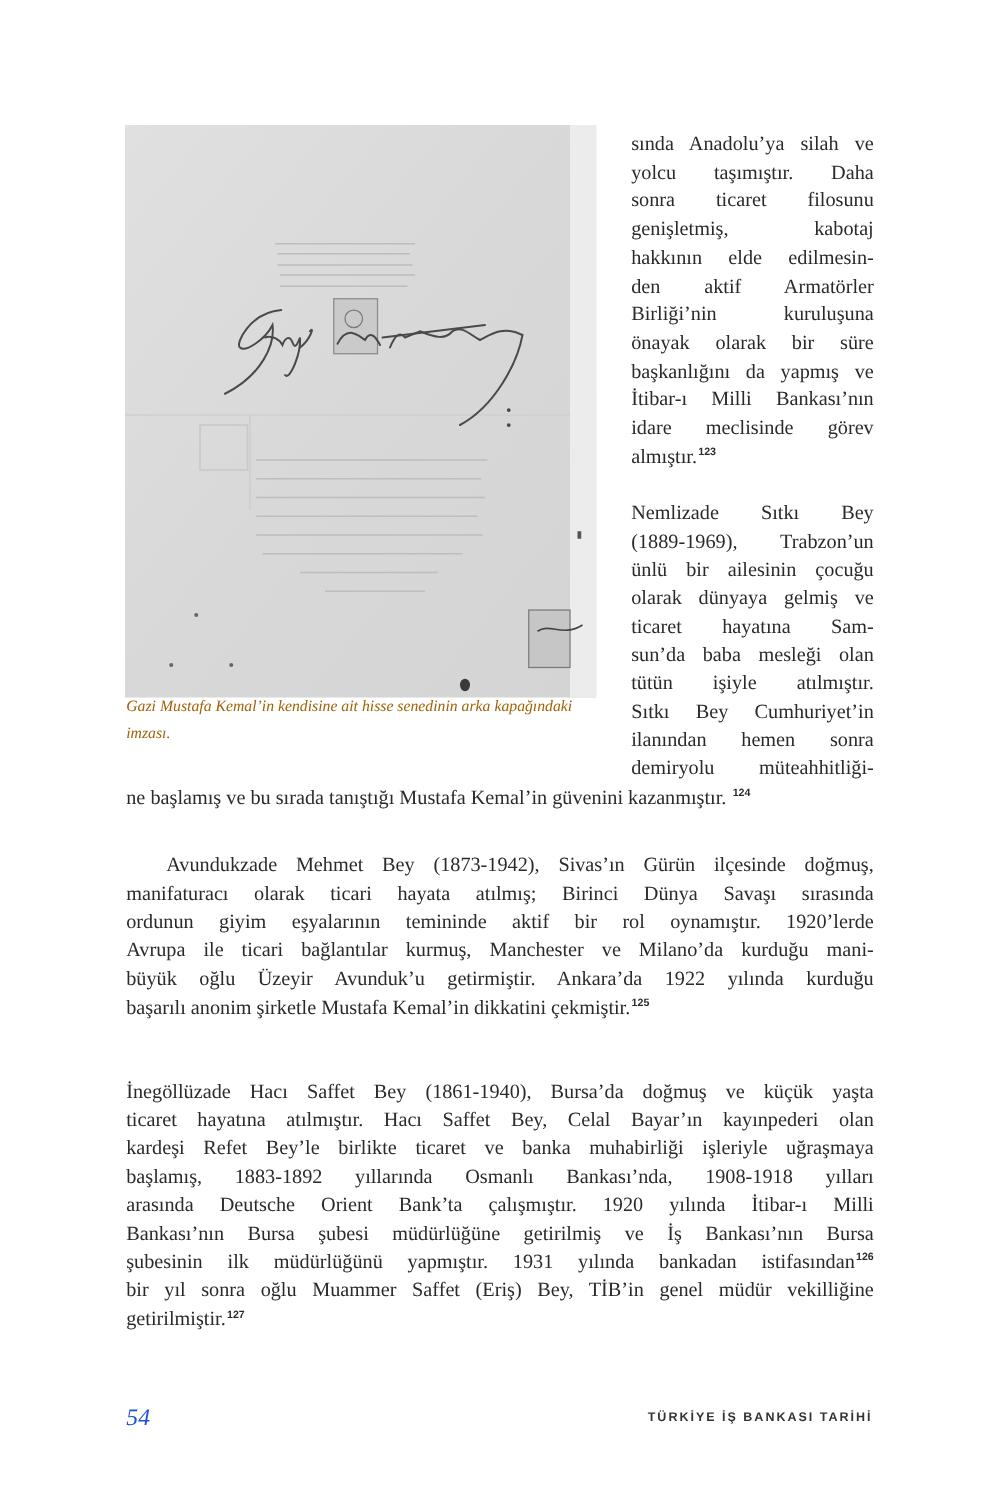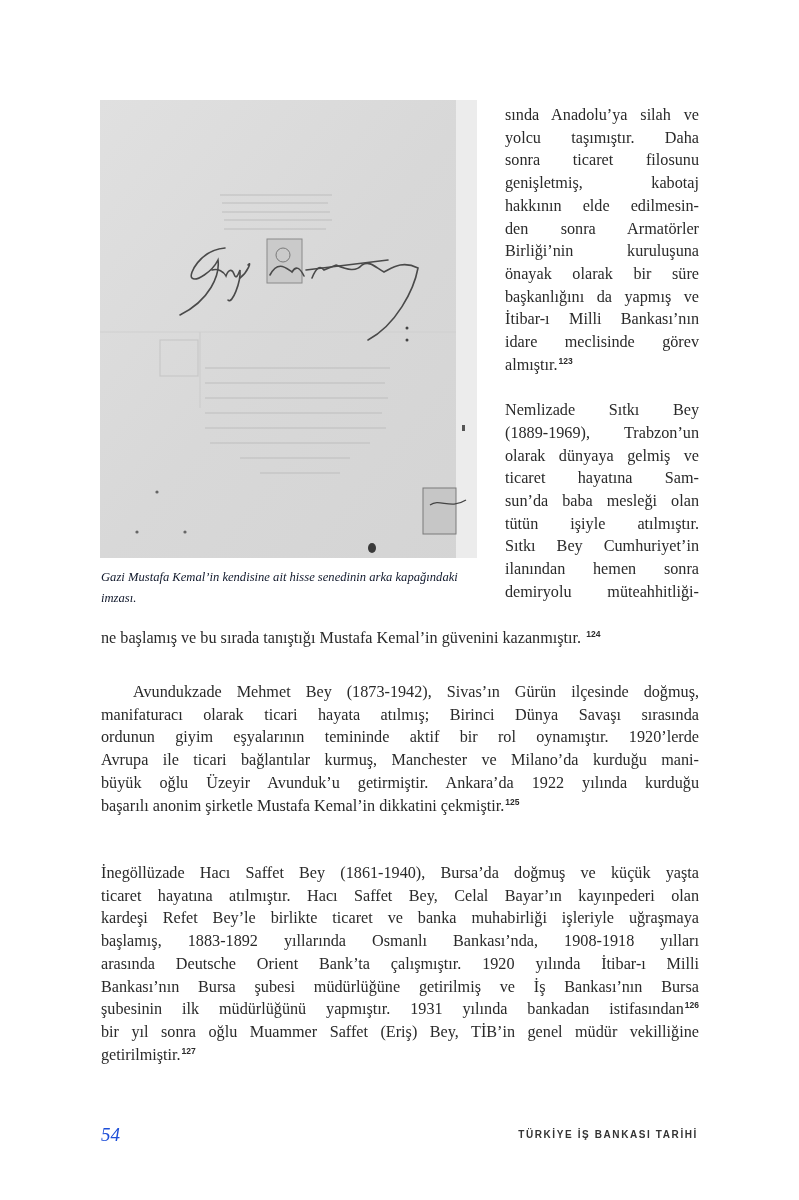--- a/index.html
+++ b/index.html
@@ -4,22 +4,22 @@
 <style>
   html, body { margin: 0; padding: 0; background: #ffffff; }
   body { width: 799px; height: 1200px; position: relative; overflow: hidden;
          font-family: "Liberation Serif", "DejaVu Serif", serif; color: #2a2a2a; }
   .page { position: absolute; left: 0; top: 0; width: 799px; height: 1200px; }
 
   .figure { position: absolute; left: 100px; top: 100px; width: 377px; height: 458px;
             background: #dcdcdc; overflow: hidden; }
   .figure svg { display: block; width: 377px; height: 458px; }
 
-  .caption { position: absolute; left: 101px; top: 567px; width: 380px;
-             font-style: italic; font-size: 12.6px; line-height: 21px; color: #0f172a; }
+  .caption { position: absolute; left: 101px; top: 555px; width: 380px;
+             font-style: italic; font-size: 12.6px; line-height: 21px; color: #a16207; }
 
   .col-right { position: absolute; left: 505px; top: 104px; width: 194px;
                font-size: 16.2px; line-height: 22.7px; text-align: justify; hyphens: manual; }
   .col-right p { margin: 0; }
   .col-right p + p { margin-top: 22.7px; }
 
   .line-full { position: absolute; left: 101px; top: 627px; width: 600px;
                font-size: 16.2px; line-height: 22.7px; white-space: nowrap; }
 
   .para { position: absolute; left: 101px; width: 598px; font-size: 16.2px;
@@ -104,31 +104,32 @@
 
   <div class="caption">Gazi Mustafa Kemal’in kendisine ait hisse senedinin arka kapağındaki imzası.</div>
 
   <div class="col-right">
     <p id="para1">
         <span class="ln" style="display: block; text-align: justify; text-align-last: justify; white-space: nowrap;"><span>sında Anadolu’ya silah ve</span></span>
         <span class="ln" style="display: block; text-align: justify; text-align-last: justify; white-space: nowrap;"><span>yolcu taşımıştır. Daha</span></span>
         <span class="ln" style="display: block; text-align: justify; text-align-last: justify; white-space: nowrap;"><span>sonra ticaret filosunu</span></span>
         <span class="ln" style="display: block; text-align: justify; text-align-last: justify; white-space: nowrap;"><span>genişletmiş, kabotaj</span></span>
         <span class="ln" style="display: block; text-align: justify; text-align-last: justify; white-space: nowrap;"><span>hakkının elde edilmesin-</span></span>
-        <span class="ln" style="display: block; text-align: justify; text-align-last: justify; white-space: nowrap;"><span>den sonra Armatörler</span></span>
+        <span class="ln" style="display: block; text-align: justify; text-align-last: justify; white-space: nowrap;"><span>den aktif Armatörler</span></span>
         <span class="ln" style="display: block; text-align: justify; text-align-last: justify; white-space: nowrap;"><span>Birliği’nin kuruluşuna</span></span>
         <span class="ln" style="display: block; text-align: justify; text-align-last: justify; white-space: nowrap;"><span>önayak olarak bir süre</span></span>
         <span class="ln" style="display: block; text-align: justify; text-align-last: justify; white-space: nowrap;"><span>başkanlığını da yapmış ve</span></span>
         <span class="ln" style="display: block; text-align: justify; text-align-last: justify; white-space: nowrap;"><span>İtibar-ı Milli Bankası’nın</span></span>
         <span class="ln" style="display: block; text-align: justify; text-align-last: justify; white-space: nowrap;"><span>idare meclisinde görev</span></span>
         <span class="ln last" style="display: block; text-align: justify; text-align-last: left; white-space: nowrap;"><span>almıştır.</span><sup class="fn">123</sup></span>
       </p>
     <p id="para2">
         <span class="ln" style="display: block; text-align: justify; text-align-last: justify; white-space: nowrap;"><span>Nemlizade Sıtkı Bey</span></span>
         <span class="ln" style="display: block; text-align: justify; text-align-last: justify; white-space: nowrap;"><span>(1889-1969), Trabzon’un</span></span>
+        <span class="ln" style="display: block; text-align: justify; text-align-last: justify; white-space: nowrap;"><span>ünlü bir ailesinin çocuğu</span></span>
         <span class="ln" style="display: block; text-align: justify; text-align-last: justify; white-space: nowrap;"><span>olarak dünyaya gelmiş ve</span></span>
         <span class="ln" style="display: block; text-align: justify; text-align-last: justify; white-space: nowrap;"><span>ticaret hayatına Sam-</span></span>
         <span class="ln" style="display: block; text-align: justify; text-align-last: justify; white-space: nowrap;"><span>sun’da baba mesleği olan</span></span>
         <span class="ln" style="display: block; text-align: justify; text-align-last: justify; white-space: nowrap;"><span>tütün işiyle atılmıştır.</span></span>
         <span class="ln" style="display: block; text-align: justify; text-align-last: justify; white-space: nowrap;"><span>Sıtkı Bey Cumhuriyet’in</span></span>
         <span class="ln" style="display: block; text-align: justify; text-align-last: justify; white-space: nowrap;"><span>ilanından hemen sonra</span></span>
         <span class="ln last" style="display: block; text-align: justify; text-align-last: justify; white-space: nowrap; font-family: Liberation Serif, serif;"><span>demiryolu müteahhitliği-</span></span>
       </p>
   </div>
 

